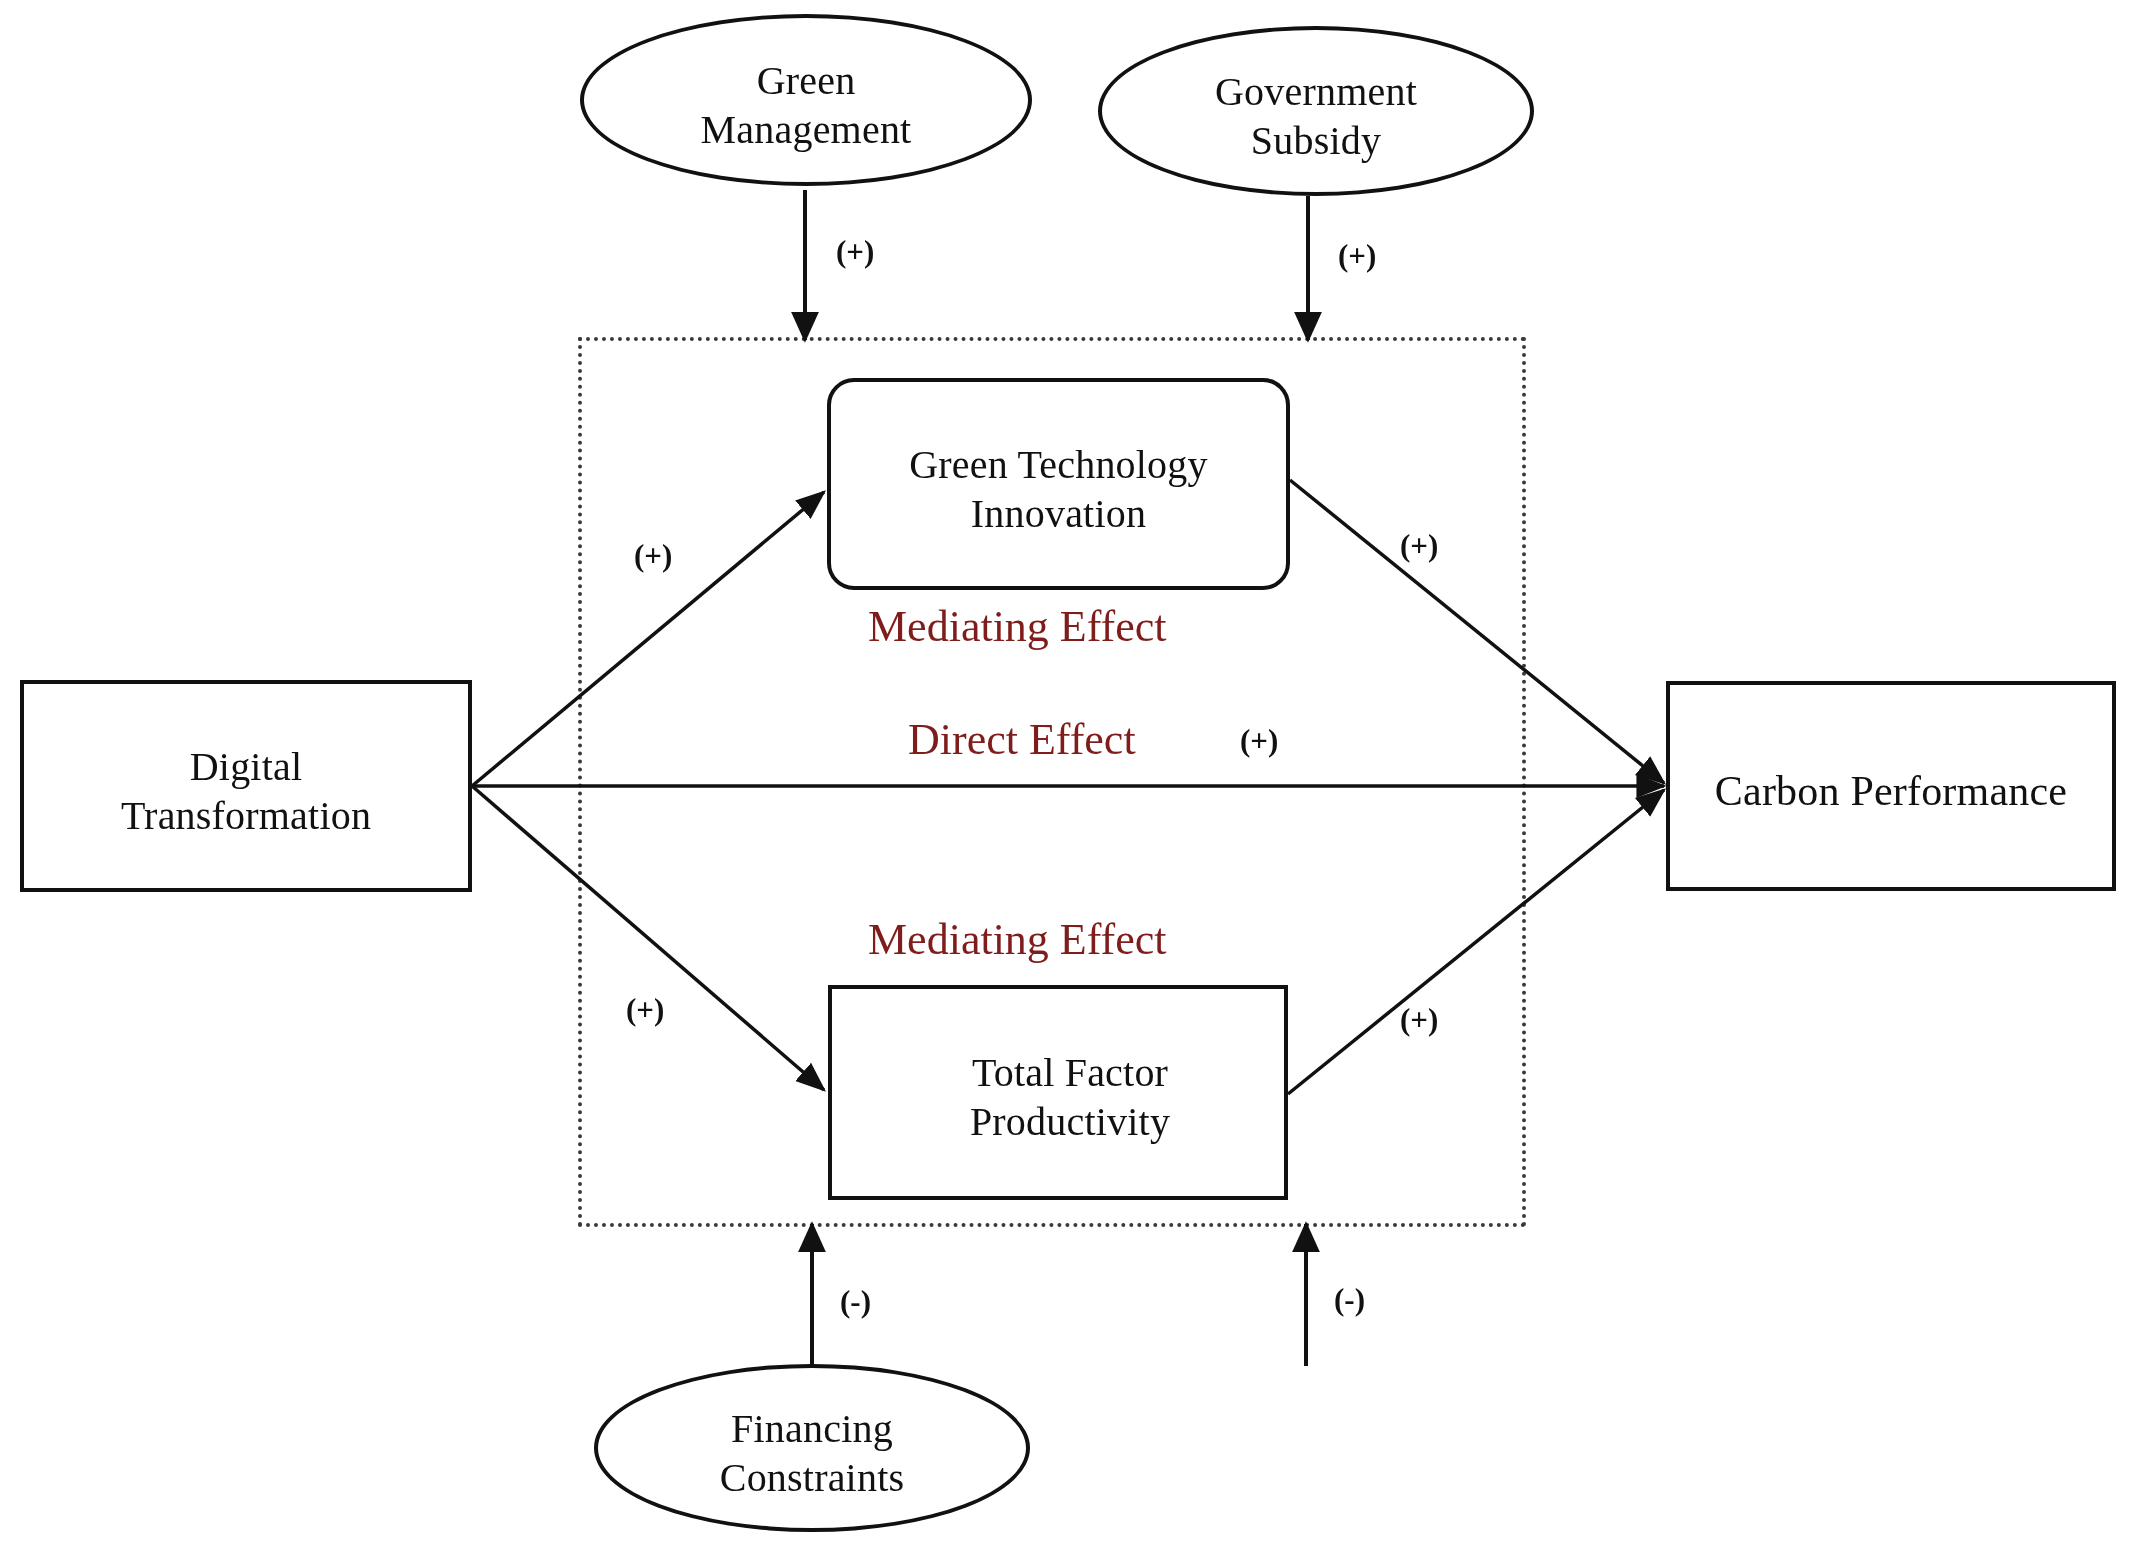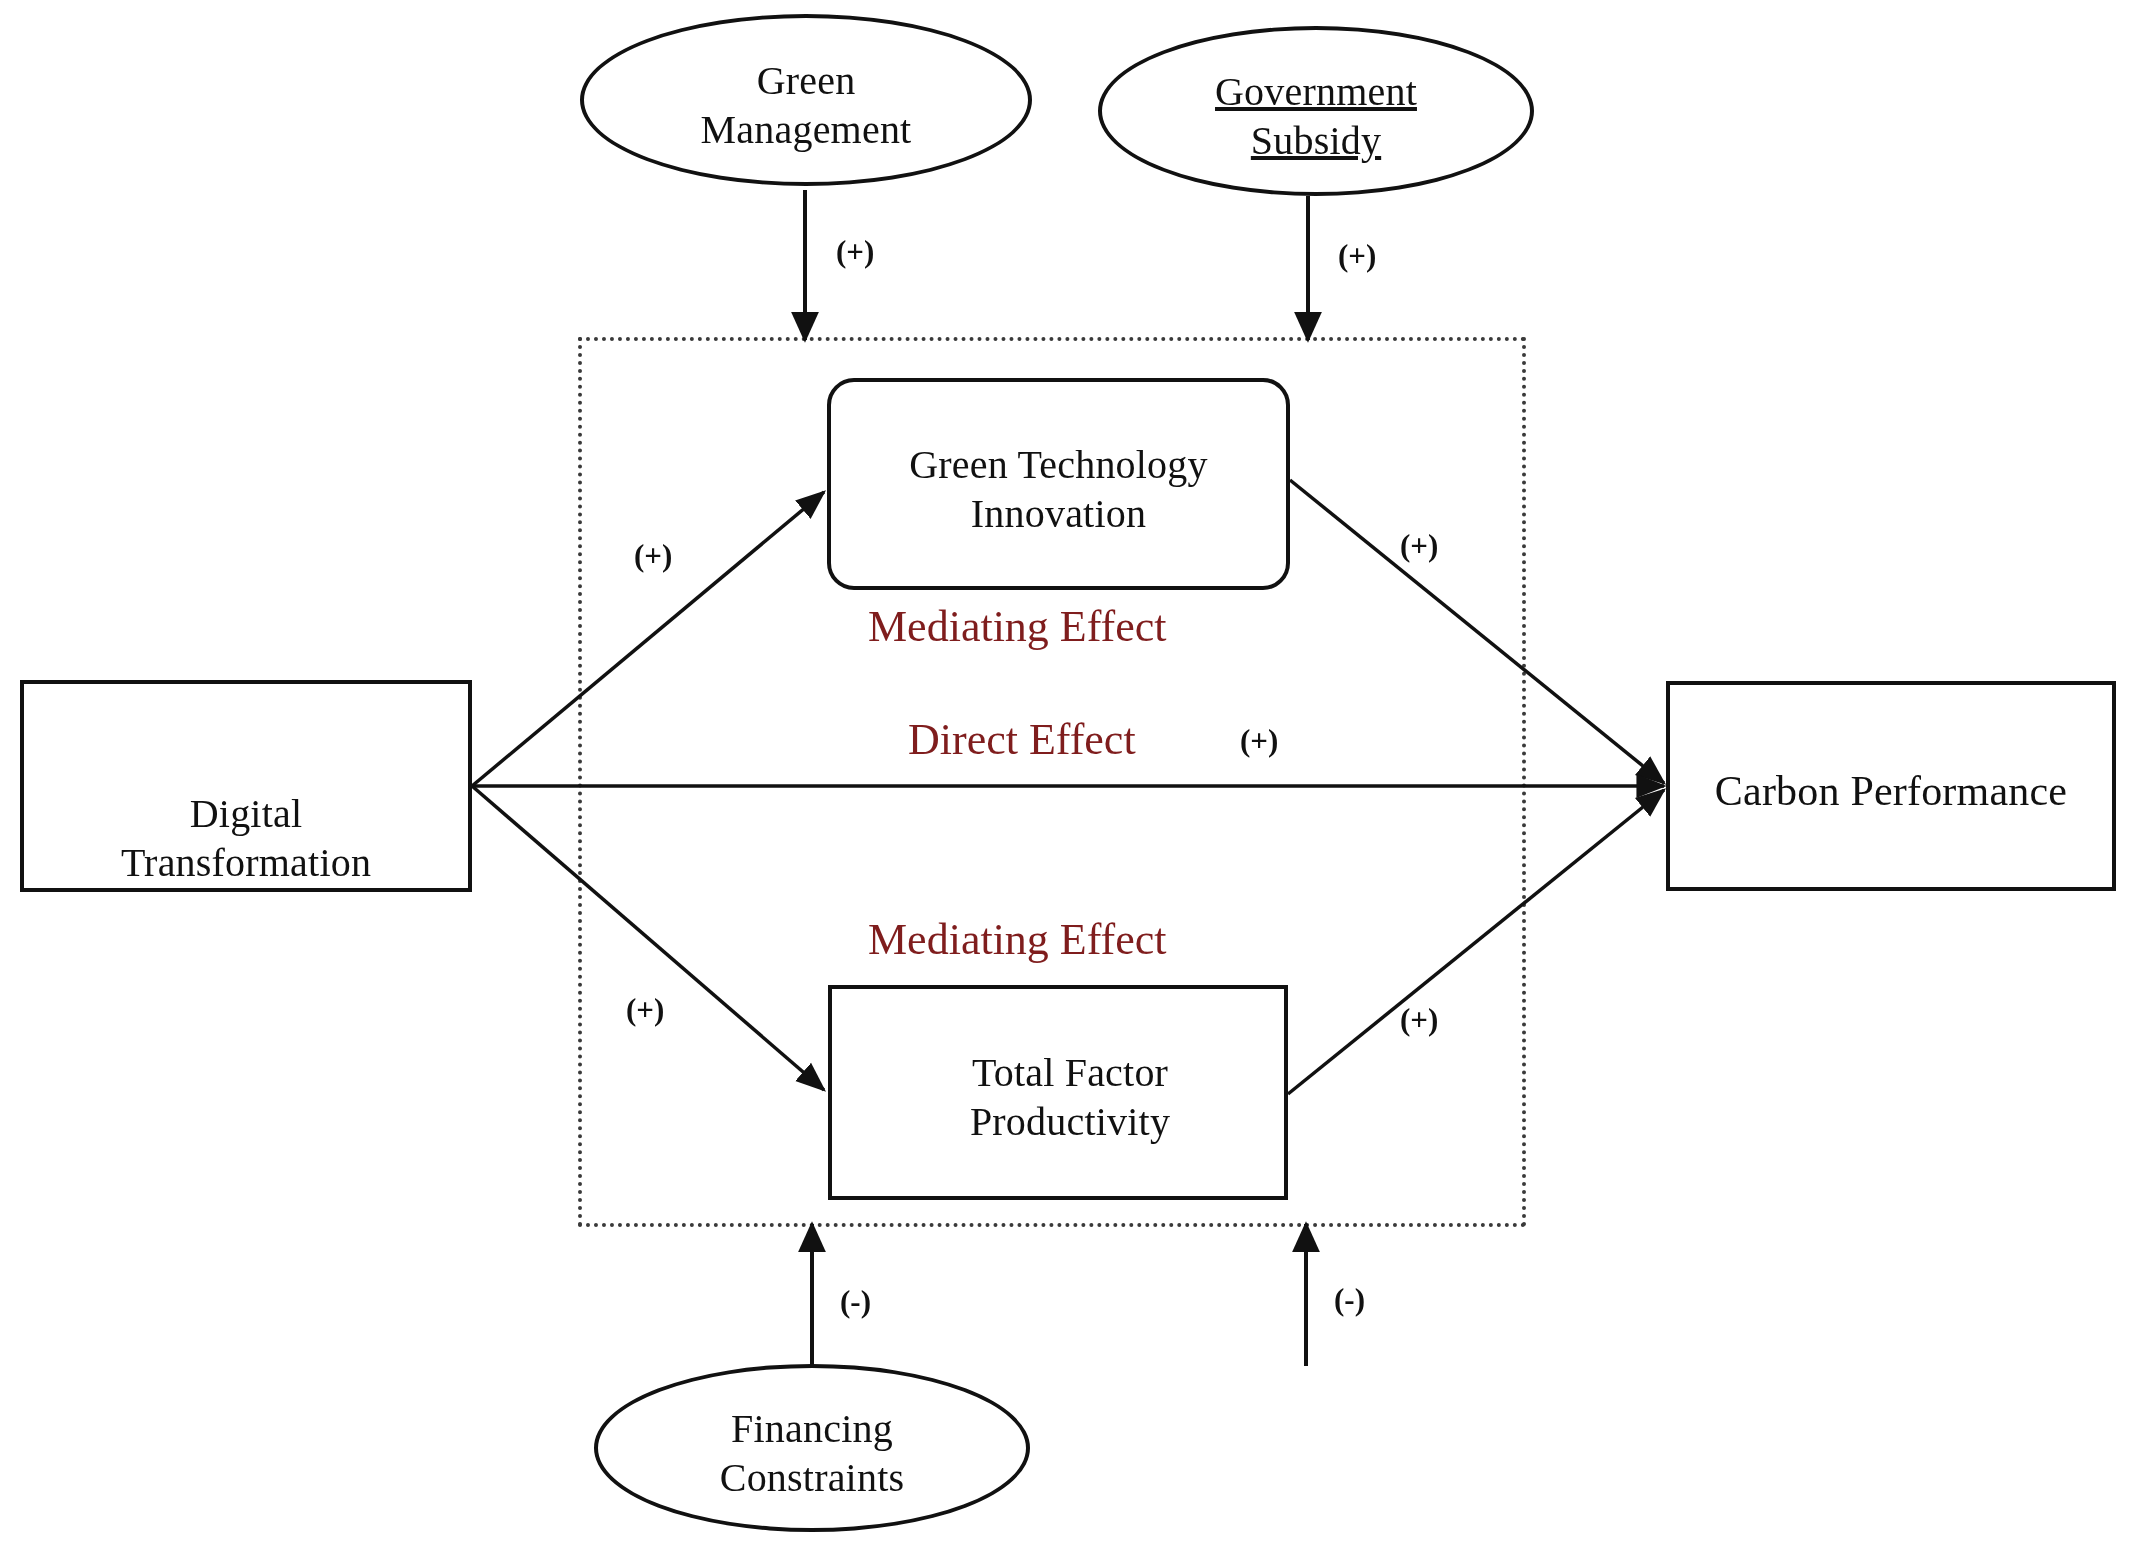--- a/index.html
+++ b/index.html
@@ -109,36 +109,36 @@
     <line x1="472" y1="786" x2="824" y2="1090" stroke="#111111" stroke-width="3.5" marker-end="url(#arrowThin)"></line>
 
     <line x1="1288" y1="1094" x2="1664" y2="790" stroke="#111111" stroke-width="3.5" marker-end="url(#arrowThin)"></line>
   </svg>
 
   <div class="node ellipse-node" style="left:580px; top:14px; width:452px; height:172px;">
     <span class="node-label">Green
 Management</span>
   </div>
 
-  <div class="node ellipse-node" style="left:1098px; top:26px; width:436px; height:170px;text-decoration:underline;">
+  <div class="node ellipse-node" style="left:1098px; top:26px; width:436px; height:170px;">
     <span class="node-label">Government
 Subsidy</span>
   </div>
 
   <div class="node rect-node" style="left:827px; top:378px; width:463px; height:212px;border-radius:27px;">
     <span class="node-label">Green Technology
 Innovation</span>
   </div>
 
   <div class="node rect-node" style="left:828px; top:985px; width:460px; height:215px;padding-left:24px;">
     <span class="node-label">Total Factor
 Productivity</span>
   </div>
 
-  <div class="node rect-node" style="left:20px; top:680px; width:452px; height:212px;align-items:flex-end;">
+  <div class="node rect-node" style="left:20px; top:680px; width:452px; height:212px;">
     <span class="node-label">Digital
 Transformation</span>
   </div>
 
   <div class="node ellipse-node" style="left:594px; top:1364px; width:436px; height:168px;">
     <span class="node-label">Financing
 Constraints</span>
   </div>
 
   <div class="node rect-node" style="left:1666px; top:681px; width:450px; height:210px;">

